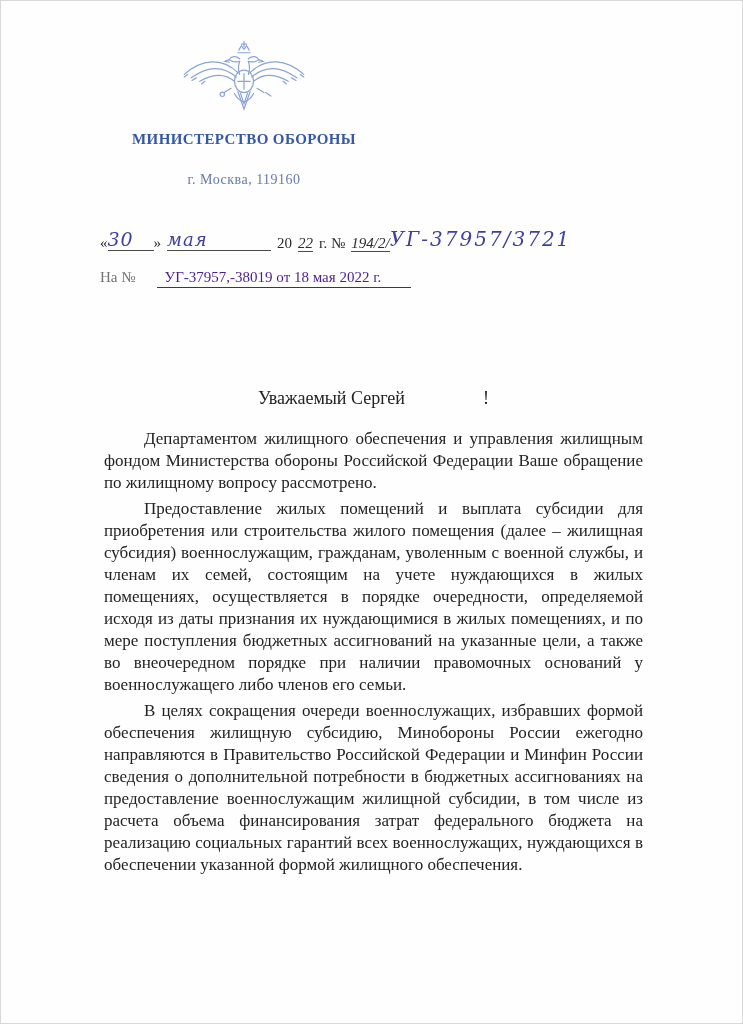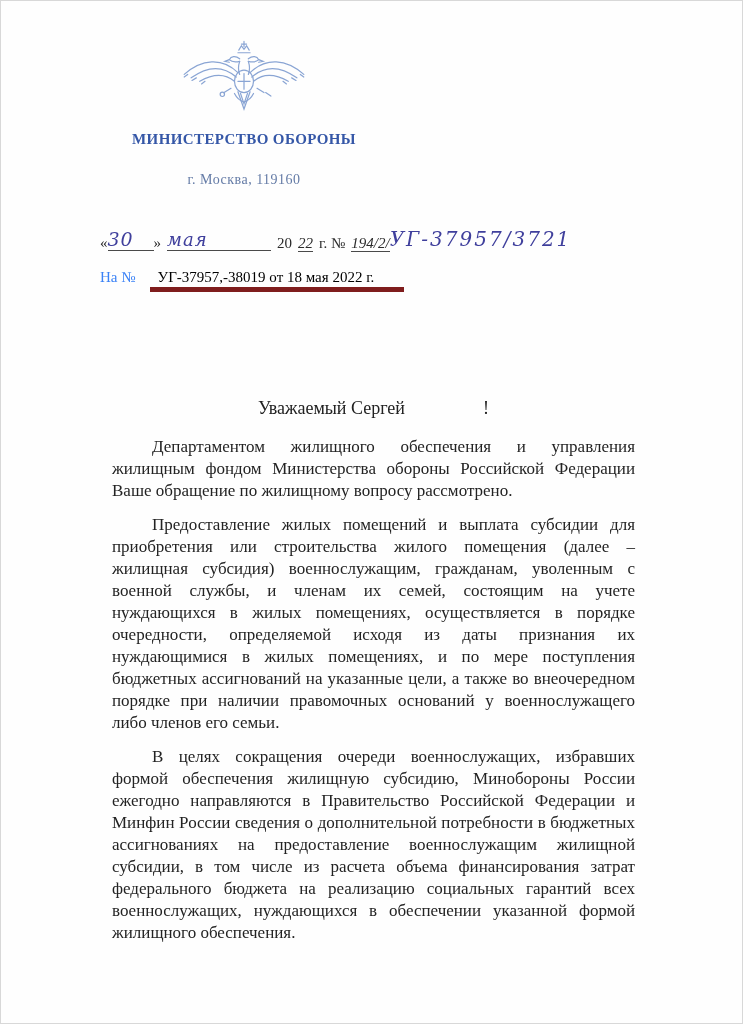--- a/index.html
+++ b/index.html
@@ -46,34 +46,34 @@
     letter-spacing:1px;
   }
   .hw-day{display:inline-block;width:46px;text-align:left;font-size:19px;transform:translateY(-2px);}
   .hw-month{display:inline-block;width:104px;text-align:left;font-size:18px;transform:translateY(-2px);}
   .hw-number{font-size:20px;letter-spacing:2px;transform:translateY(-2px);display:inline-block;text-align:center;}
   .typed-gap{display:inline-block;width:6px;}
   .reply-line{
     position:absolute;left:100px;top:269px;
     font-size:15px;white-space:nowrap;
   }
-  .reply-label{color:#3b82f6;margin-right:14px;}
-  .reply-value{color:#000000;border-bottom:5px solid #7f1d1d;padding:0 30px 2px 8px;}
+  .reply-label{color:#737373;}
+  .reply-value{color:#4c1d95;border-bottom:1px solid #7f1d1d;padding:0 30px 2px 8px;margin-left:21px;}
   
   .salutation{
     position:absolute;left:100px;top:388px;width:547px;
     font-size:18px;
-    display:flex;justify-content:center;align-items:center;margin-top:10px;
+    display:flex;justify-content:center;align-items:center;
   }
   .name-gap{display:inline-block;width:78px;}
   .body-block{
     position:absolute;left:100px;top:424px;width:547px;
   }
   .body-par{
-    margin:12px;
+    margin:4px;
     font-size:17px;line-height:22px;
     text-align:justify;
     text-indent:40px;
     color:#232323;
   }
   .emblem-svg{stroke:#8aa5d4;fill:none;stroke-width:1.4;stroke-linecap:round;}
 </style>
 </head>
 <body>
 

